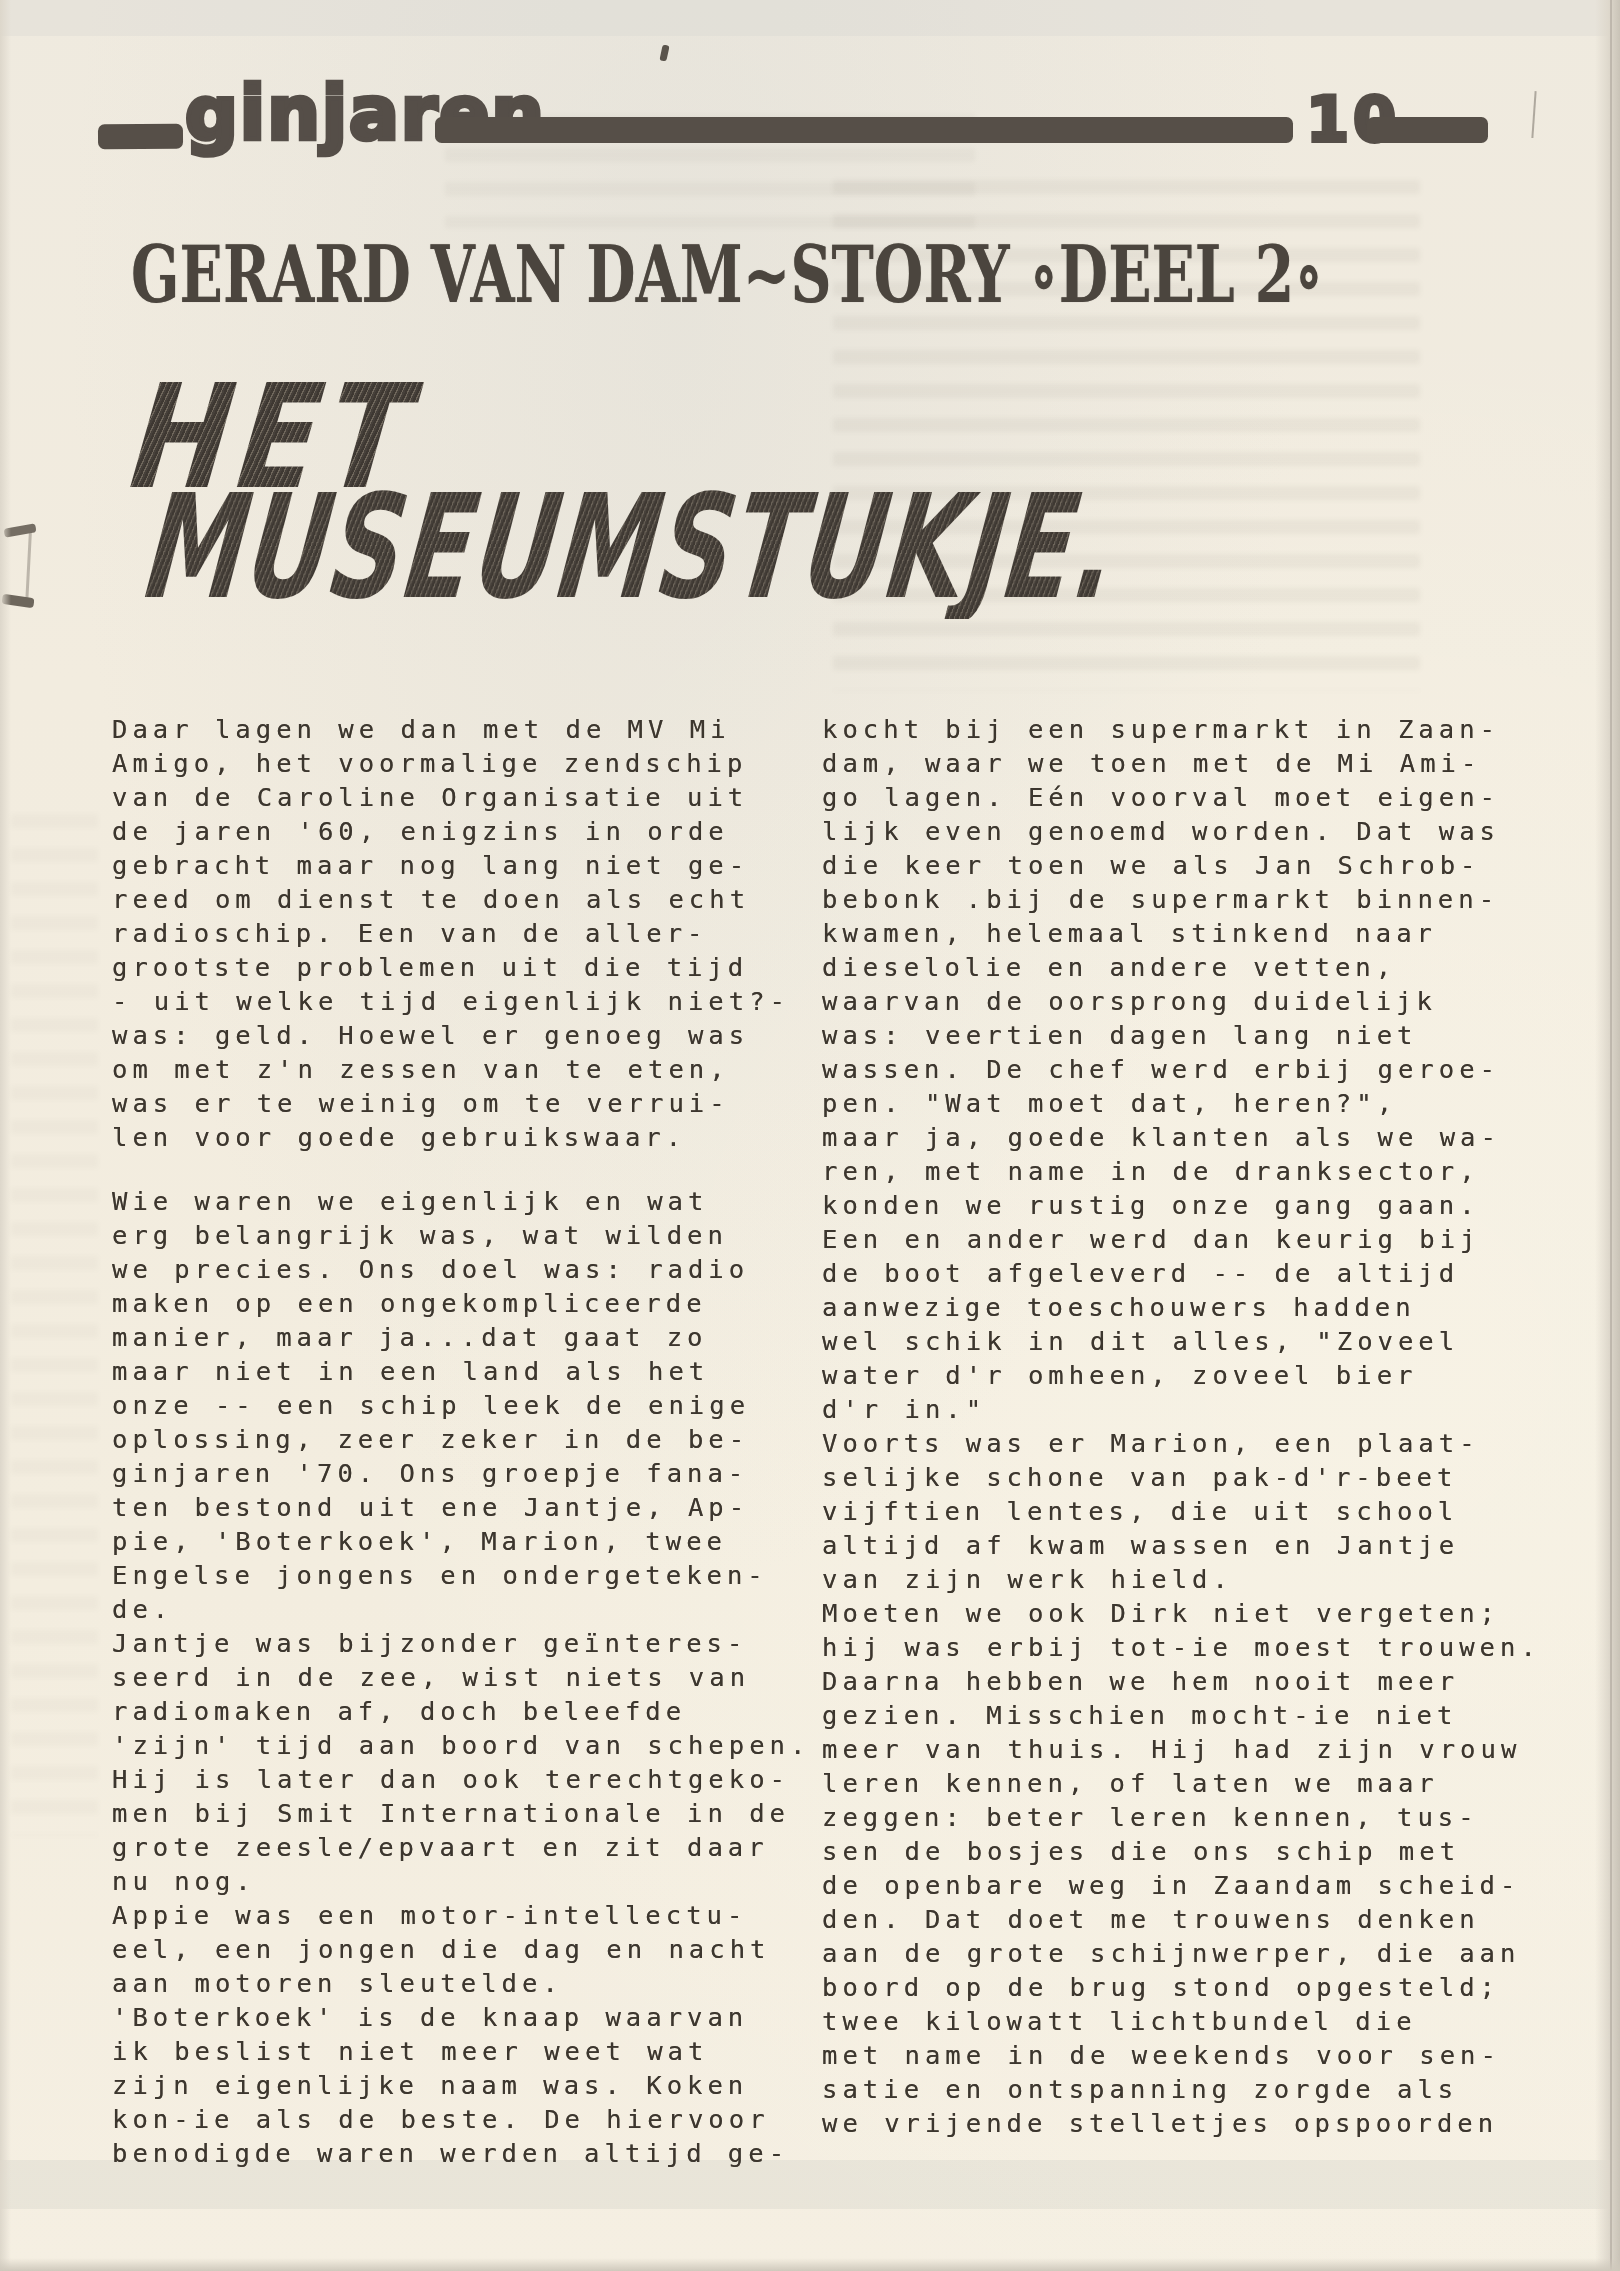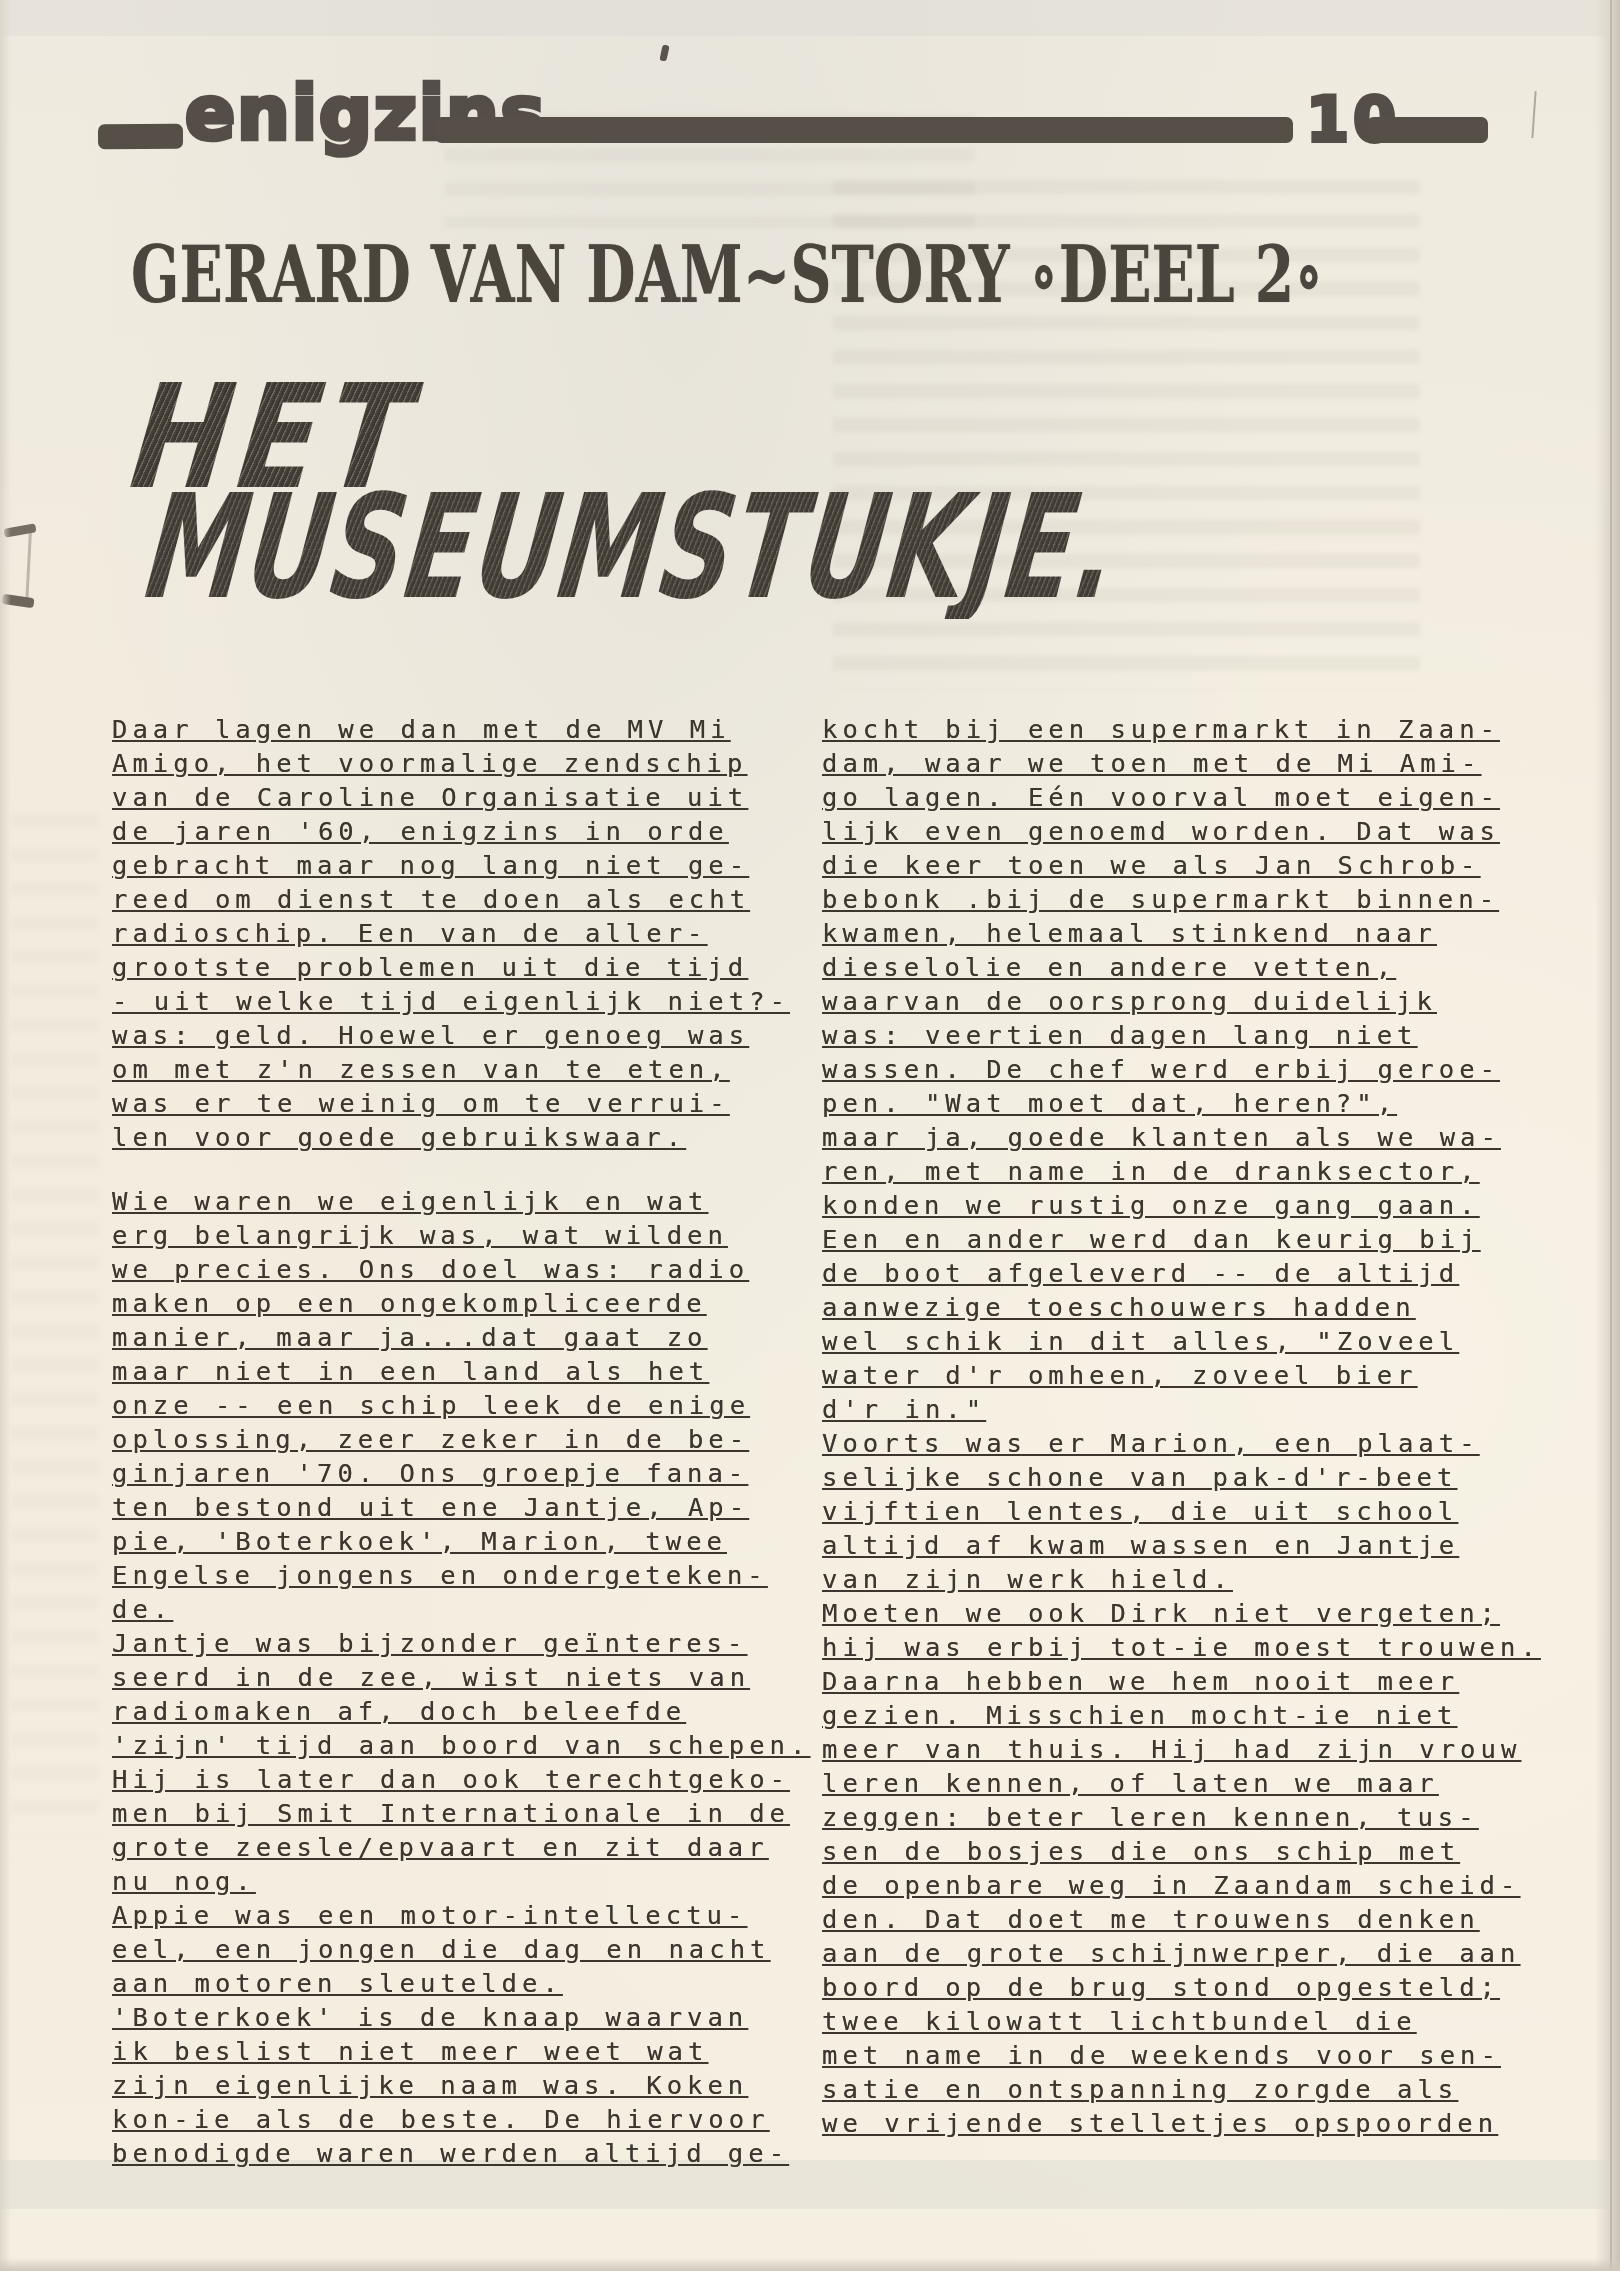--- a/index.html
+++ b/index.html
@@ -74,21 +74,20 @@
        transform:skewX(-7deg) scaleX(.70);transform-origin:left bottom;}
 
   
   .col{
     position:absolute;top:712px;
     font-family:"DejaVu Sans Mono", monospace;
     font-size:25.6px;line-height:34px;
     letter-spacing:5px;word-spacing:0.9px;
     color:#3c362e;
     text-shadow:0 0 0.5px rgba(60,52,44,.65);
-    text-decoration:underline;
   }
   .col-left{left:112px;width:719px;}
   .col-right{left:822px;width:733px;}
   .para{white-space:pre-line;}
   .para-gap{margin-top:30px;}
 </style>
 </head>
 <body>
 
 <div class="page">
@@ -98,21 +97,21 @@
   <div class="ghost g1"></div>
   <div class="ghost g2"></div>
   <div class="ghost g3"></div>
   <div class="staple-wire"></div>
   <div class="staple-top"></div>
   <div class="staple-bottom"></div>
   <div class="speck"></div>
   <div class="corner-tick"></div>
 
   <div class="rule rule-left"></div>
-  <div class="logo">enigzins</div>
+  <div class="logo">ginjaren</div>
   <div class="rule rule-mid"></div>
   <div class="pagenum">10</div>
   <div class="rule rule-right"></div>
 
   <h2 class="story-title">GERARD VAN DAM~STORY ∘DEEL 2∘</h2>
   <h1 class="headline-line hl1">HET</h1>
   <h1 class="headline-line hl2">MUSEUMSTUKJE.</h1>
 
   <div class="col col-left">
     <div class="para">Daar lagen we dan met de MV Mi

